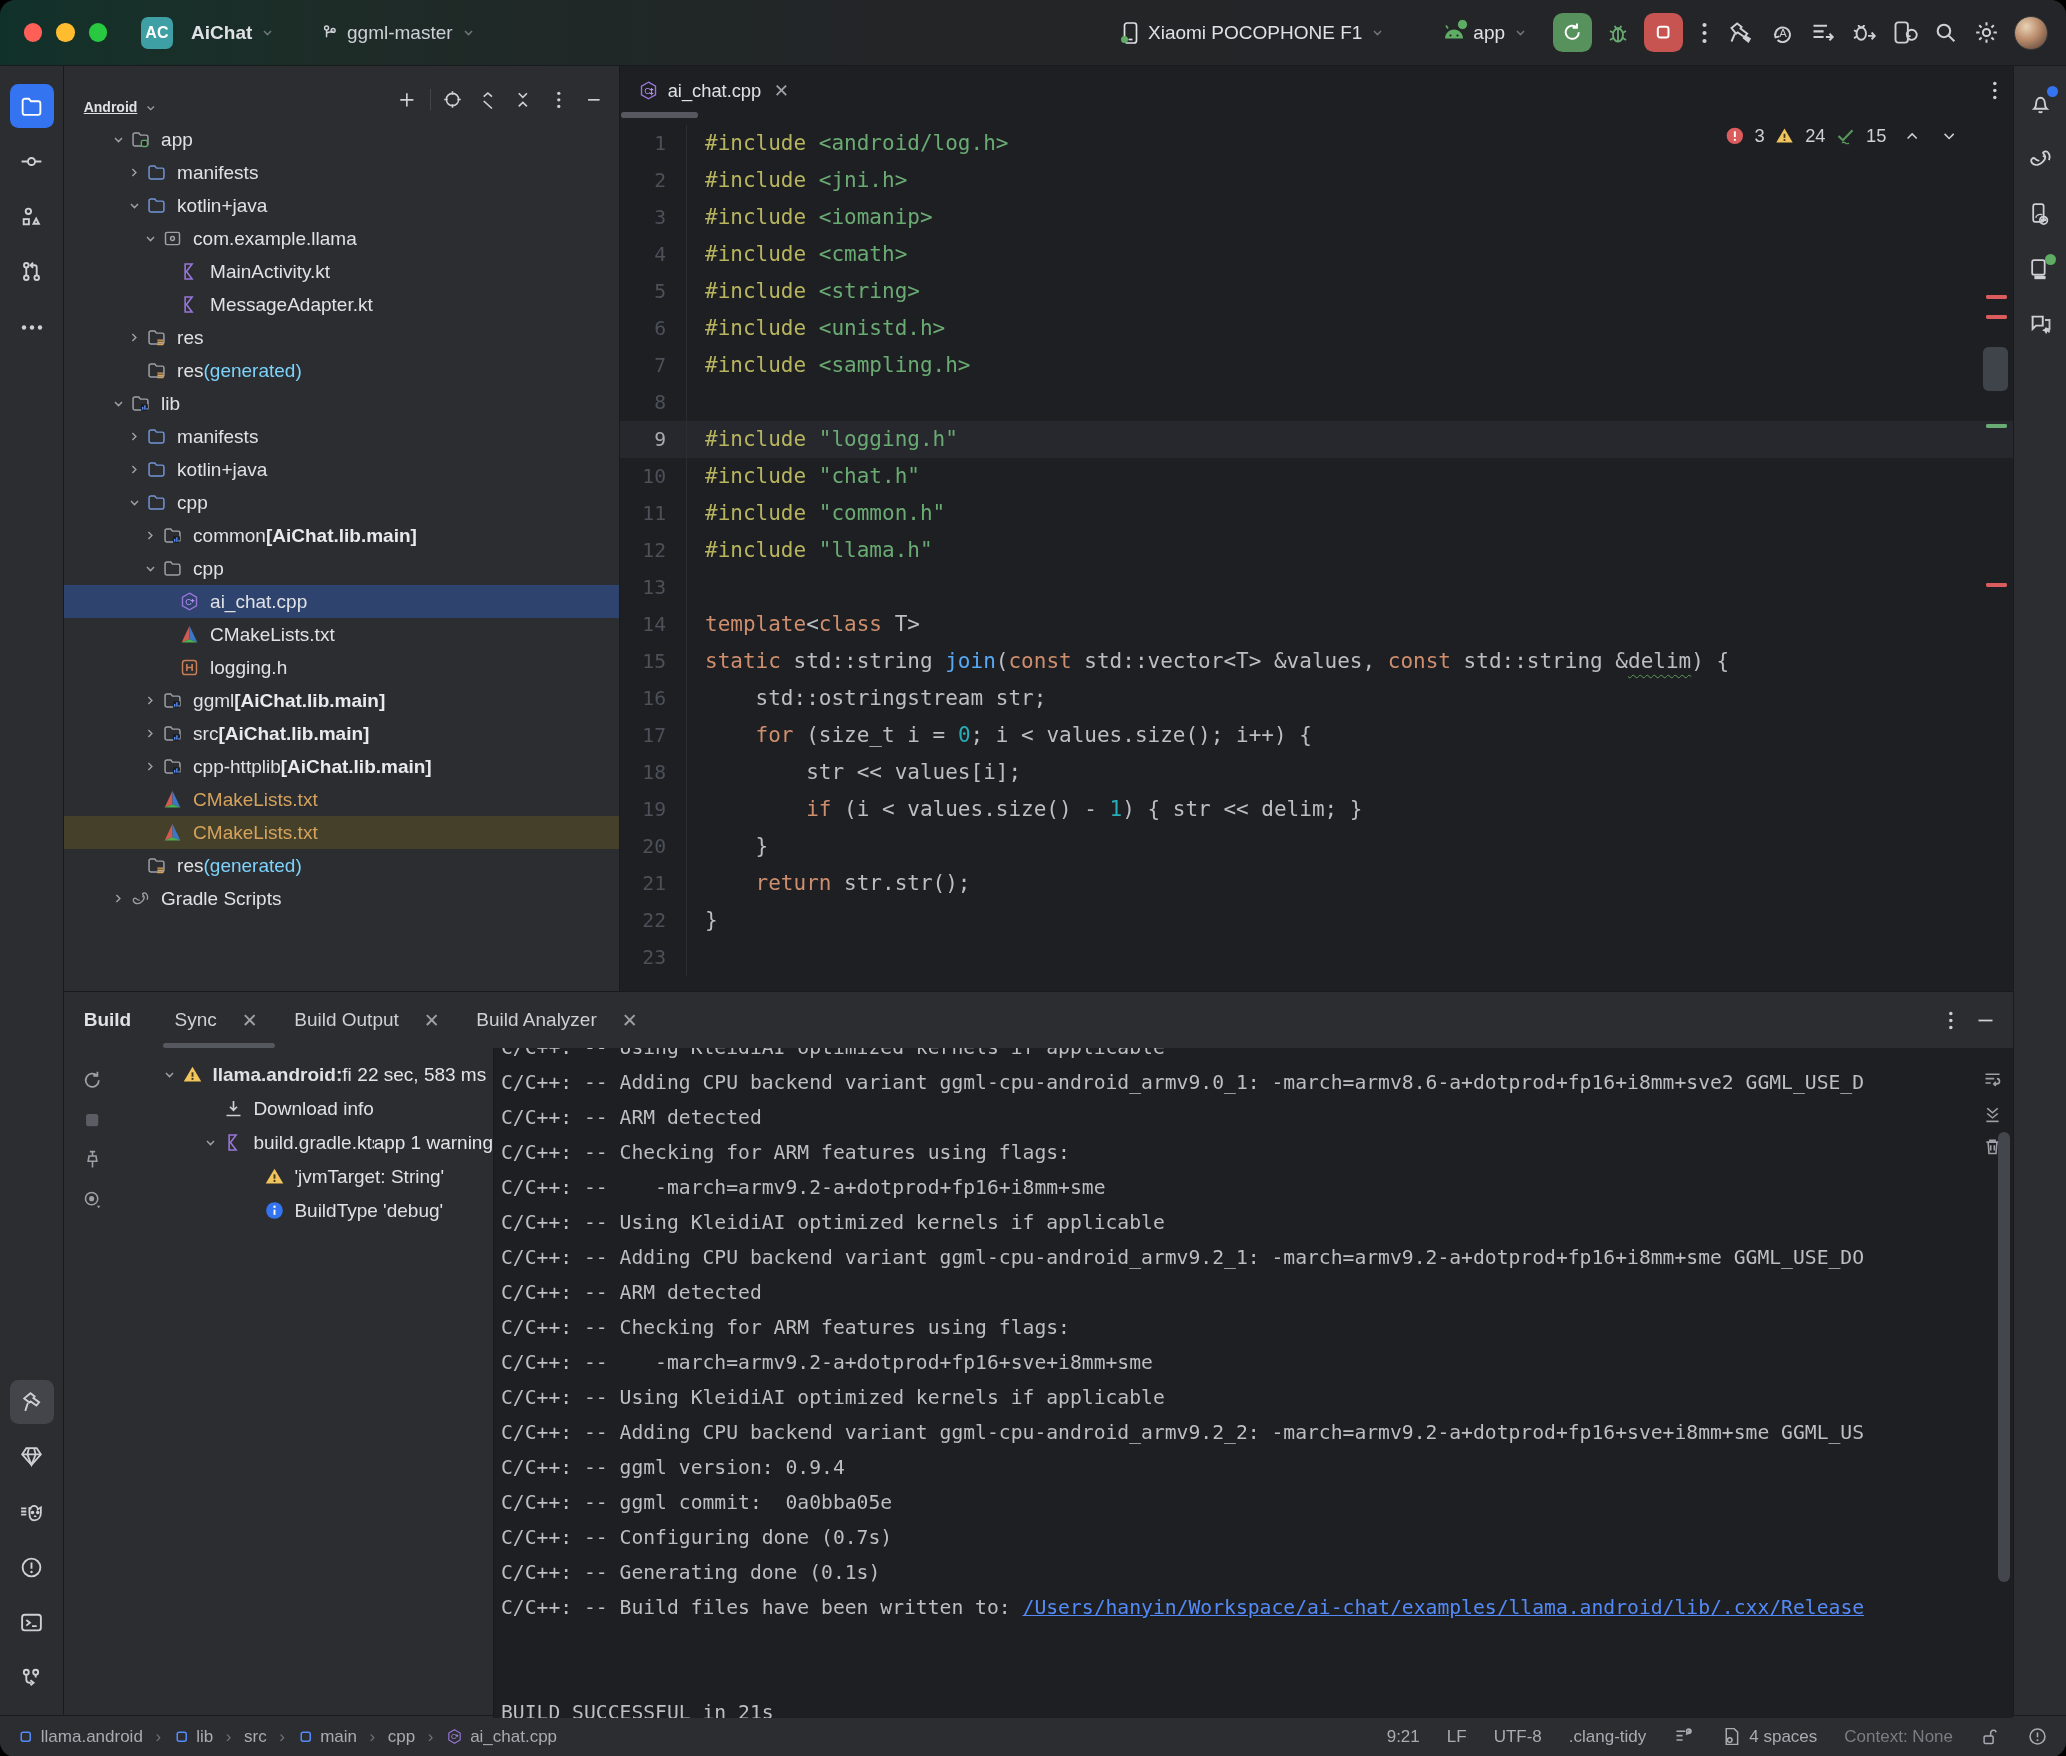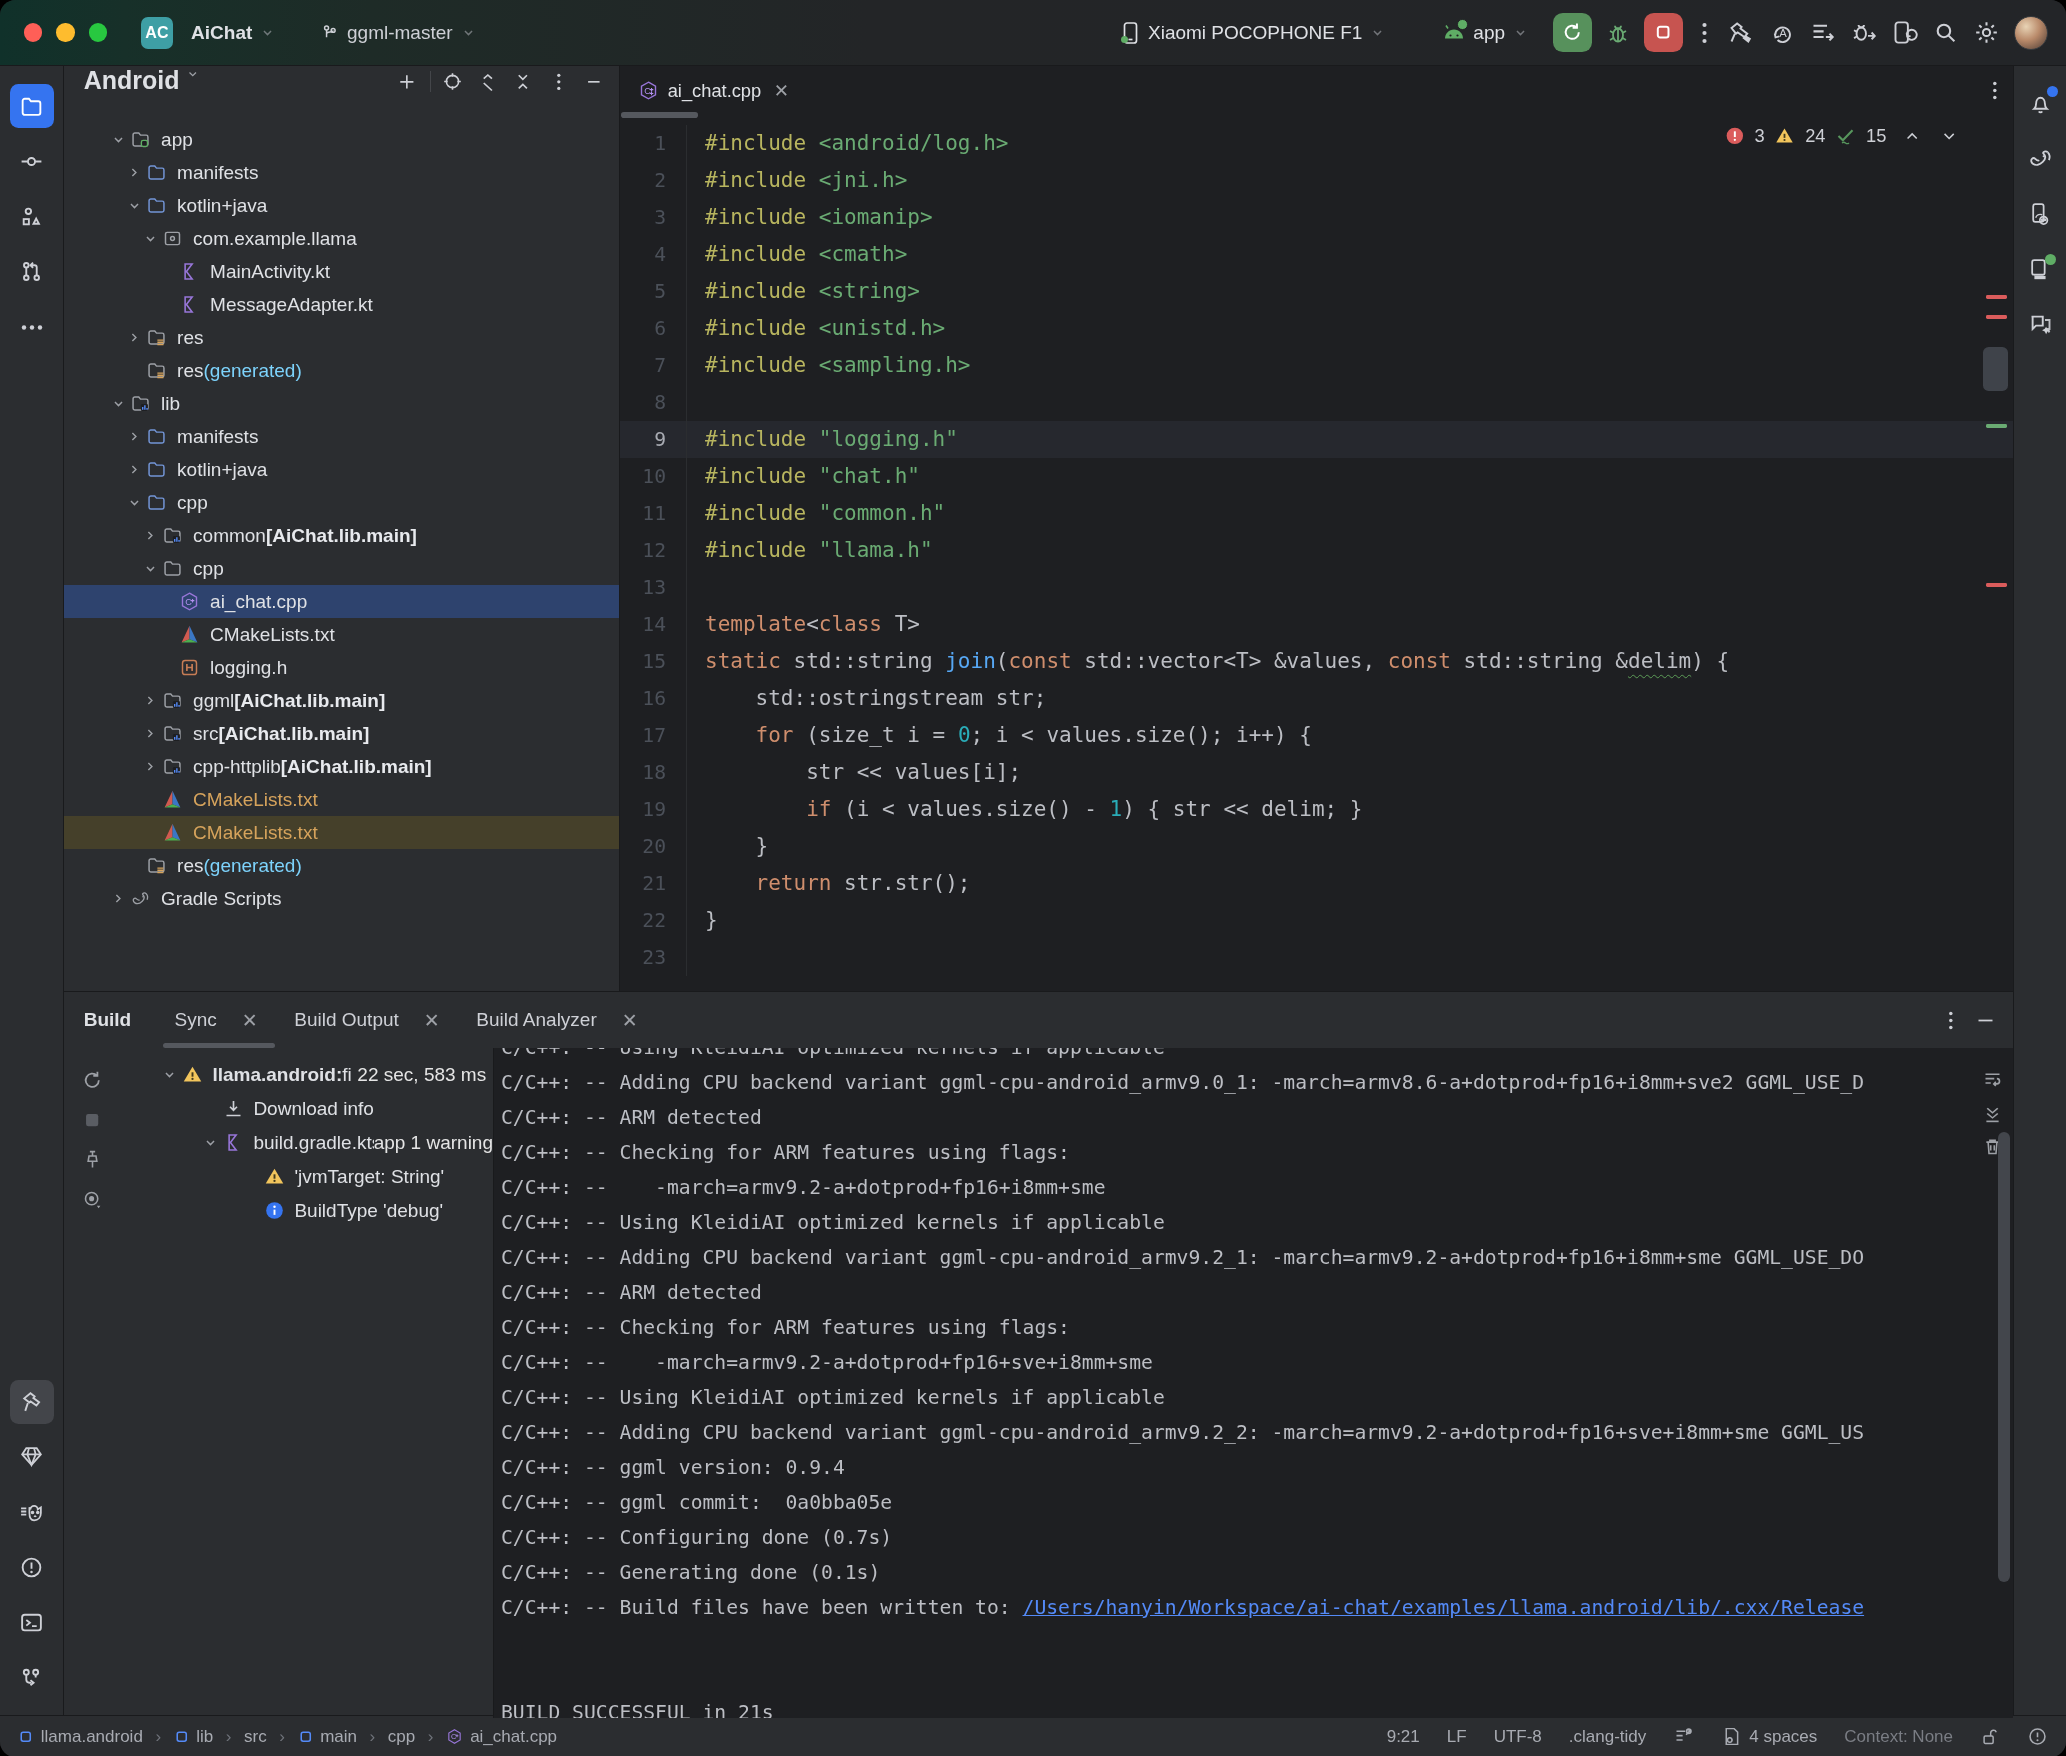--- a/index.html
+++ b/index.html
@@ -25,21 +25,21 @@
   .strip.right{width:52px;flex:0 0 52px;border-left:0.7px solid #191A1C;}
   .strip .sicon{width:44px;height:44px;border-radius:8.4px;display:flex;align-items:center;justify-content:center;margin:5.6px 0;position:relative;}
   .strip .sicon.sel{background:#3574F0;color:#fff;}
   .strip .sicon.selgray{background:#43454A;}
   .strip .grow{flex:1;}
   .dotbadge{position:absolute;top:4.2px;right:4.2px;width:11.2px;height:11.2px;border-radius:50%;}
   .center-col{flex:1;display:flex;flex-direction:column;min-width:0;}
   .top-row{height:925px;flex:0 0 925px;display:flex;min-width:0;}
   
   .project-panel{width:555px;flex:0 0 555px;background:#2B2D30;border-right:0.7px solid #191A1C;display:flex;flex-direction:column;color:#DFE1E5;}
-  .panel-header{height:49px;display:flex;align-items:flex-start;padding:0 9.8px 0 19.7px;font-size:25px;font-weight:bold;gap:5.6px;}
+  .panel-header{height:49px;display:flex;align-items:flex-end;padding:0 9.8px 0 19.7px;font-size:14px;font-weight:bold;gap:5.6px;text-decoration:underline;}
   .panel-header .hicons{margin-left:auto;display:flex;align-items:center;gap:4.2px;color:#9DA0A6;}
   .panel-header .hicons .icon-btn{width:31px;height:31px;}
   .vdiv{width:0.7px;height:21px;background:#44464A;margin:0 2.8px;}
   .tree{flex:1;overflow:hidden;padding-top:8.4px;font-size:19px;}
   .trow{height:33px;display:flex;align-items:center;white-space:nowrap;color:#DFE1E5;}
   .trow .chev{width:19.7px;flex:0 0 19.7px;display:flex;justify-content:center;color:#9DA0A6;}
   .trow .ticon{width:24px;flex:0 0 24px;display:flex;justify-content:center;margin-right:8.4px;}
   .trow.sel{background:#2E436E;}
   .trow.amber{background:#45402A;}
   .trow .sfx{color:#7dd3fc;}

